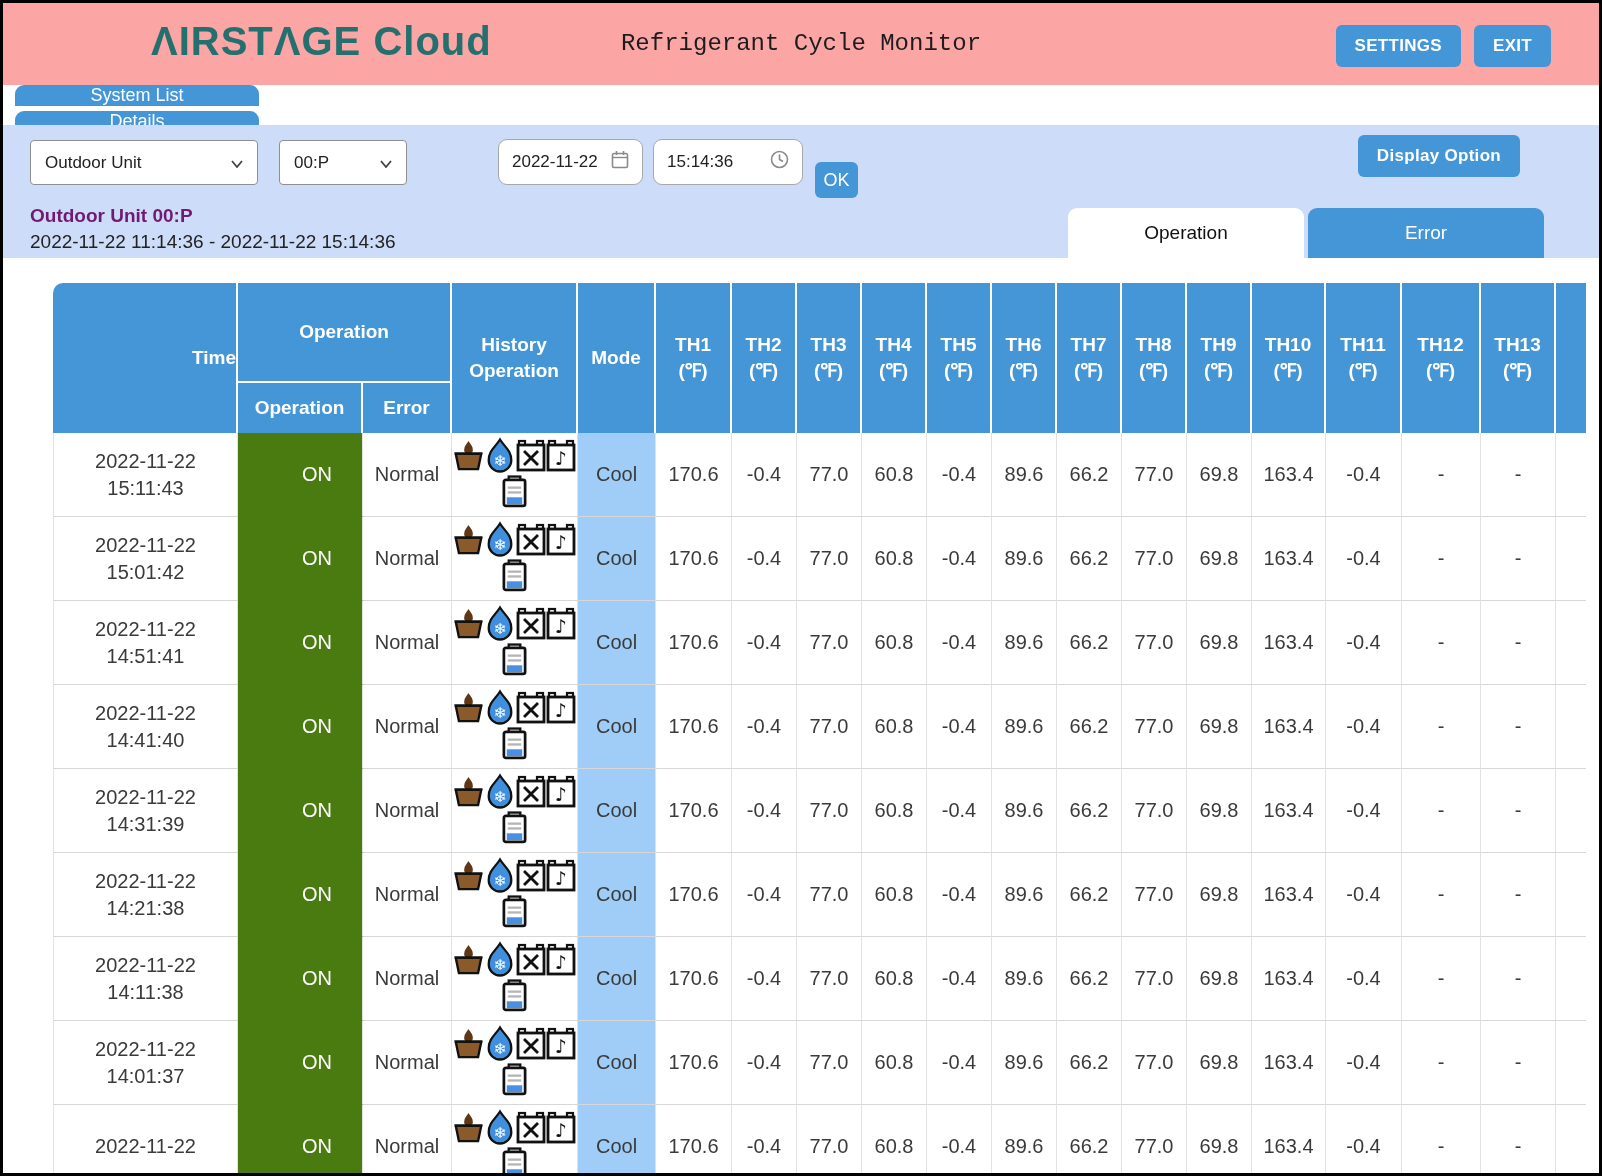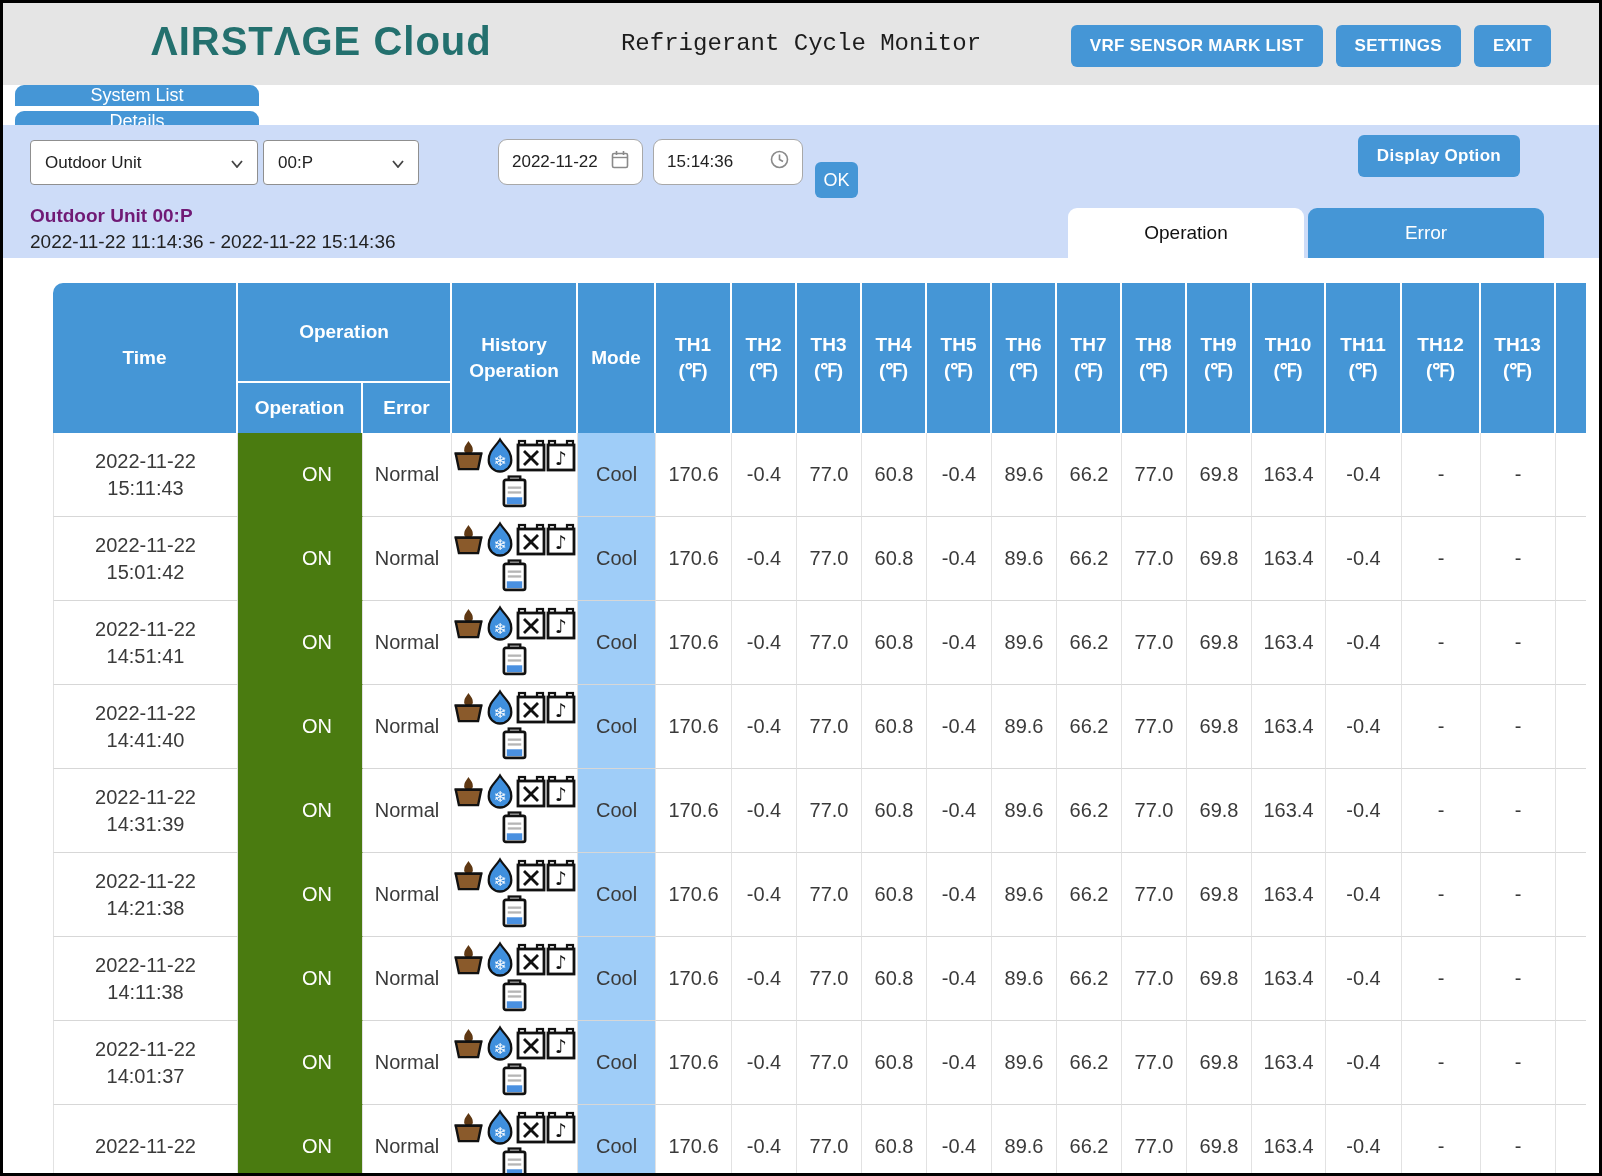--- a/index.html
+++ b/index.html
@@ -2,21 +2,21 @@
 <html><head>
 <meta charset="utf-8">
 <style>
   * { margin:0; padding:0; box-sizing:border-box; }
   body { background:#888; font-family:"Liberation Sans", sans-serif; }
   .frame{
     width:1602px; height:1176px; background:#fff; border:3px solid #000;
     position:relative; overflow:hidden; font-family:"Liberation Sans", sans-serif;
   }
   
-  .topbar{ height:82px; background:#e5e5e5; position:relative; }
+  .topbar{ height:82px; background:#fca5a5; position:relative; }
   .logo{ position:absolute; left:148px; top:16px; font-size:40px; font-weight:600;
          letter-spacing:1px; color:#23706e; }
   .page-title{ position:absolute; left:0; width:100%; top:27px; text-align:center;
          font-size:24px; color:#1c1c1c;font-family:Liberation Mono, monospace; }
   .top-buttons{ position:absolute; right:48px; top:22px; display:flex; gap:13px; }
   .btn-blue{ background:#4596d6; color:#fff; border:none; border-radius:6px;
          font-size:17px; font-weight:600; letter-spacing:.3px; height:42px;
          padding:0 19px; display:flex; align-items:center; cursor:pointer;
          font-family:"Liberation Sans", sans-serif; }
   
@@ -46,21 +46,21 @@
   .view-tab.operation{ left:1065px; background:#fff; color:#111; }
   .view-tab.error{ left:1305px; background:#4596d6; color:#fff; }
   
   .content{ background:#fff; height:915px; }
   .table-clip{ margin:25px 0 0 50px; width:1533px; height:890px; overflow:hidden; }
   table{ border-collapse:separate; border-spacing:0; table-layout:fixed; width:1563px; }
   thead th{ background:#4596d6; color:#fff; font-size:19px; font-weight:bold;
          border-right:2px solid #fff; vertical-align:middle; text-align:center; line-height:26px; }
   thead tr.r1{ height:100px; } thead tr.r2{ height:50px; }
   th.group{ border-bottom:2px solid #fff; }
-  th.corner{ border-top-left-radius:10px; }
+  th.corner{ border-top-left-radius:10px;text-align:right; }
   tbody tr{ height:84px; }
   tbody td{ border-bottom:1px solid #d7d7d7; border-right:1px solid #e2e2e2;
          text-align:center; vertical-align:middle; font-size:20px; color:#3a3a3a; background:#fff; }
   tbody td.first{ border-left:1px solid #e2e2e2; }
   td.time-cell div{ line-height:27px; }
   td.op-on{ background:#4a7b10; color:#fff; border-bottom-color:#4a7b10;padding-left:34px; }
   td.mode-cell{ background:#9fcdf8; }
   .icon-grid{ display:flex; flex-direction:column; align-items:center; }
   .icon-row{ display:flex; align-items:center; }
   .icon-row span{ display:flex; }
@@ -68,42 +68,41 @@
 </style>
 </head>
 <body>
 
 <div class="frame">
 
   <div class="topbar">
     <div class="logo">ΛIRSTΛGE Cloud</div>
     <div class="page-title">Refrigerant Cycle Monitor</div>
     <div class="top-buttons">
-      <button class="btn-blue">VRF SENSOR MARK LIST</button>
       <button class="btn-blue">SETTINGS</button>
       <button class="btn-blue">EXIT</button>
     </div>
   </div>
 
   <div class="main-tabs">
     <div class="main-tab">System List</div>
     <div class="main-tab">Details</div>
     <div class="main-tab active">History</div>
   </div>
 
   <div class="filter-band">
     <div class="select-box" style="left:27px; width:228px;">
       <span>Outdoor Unit</span>
       <span>
         <svg width="12" height="8" viewBox="0 0 12 8">
             <polyline points="1,1 6,7 11,1" fill="none" stroke="#444" stroke-width="1.8"></polyline>
           </svg>
       </span>
     </div>
-    <div class="select-box" style="left:260px; width:156px;">
+    <div class="select-box" style="left:276px; width:128px;">
       <span>00:P</span>
       <span>
         <svg width="12" height="8" viewBox="0 0 12 8">
             <polyline points="1,1 6,7 11,1" fill="none" stroke="#444" stroke-width="1.8"></polyline>
           </svg>
       </span>
     </div>
     <div class="input-box" style="left:495px; width:145px;">
       <span>2022-11-22</span>
       <span>

